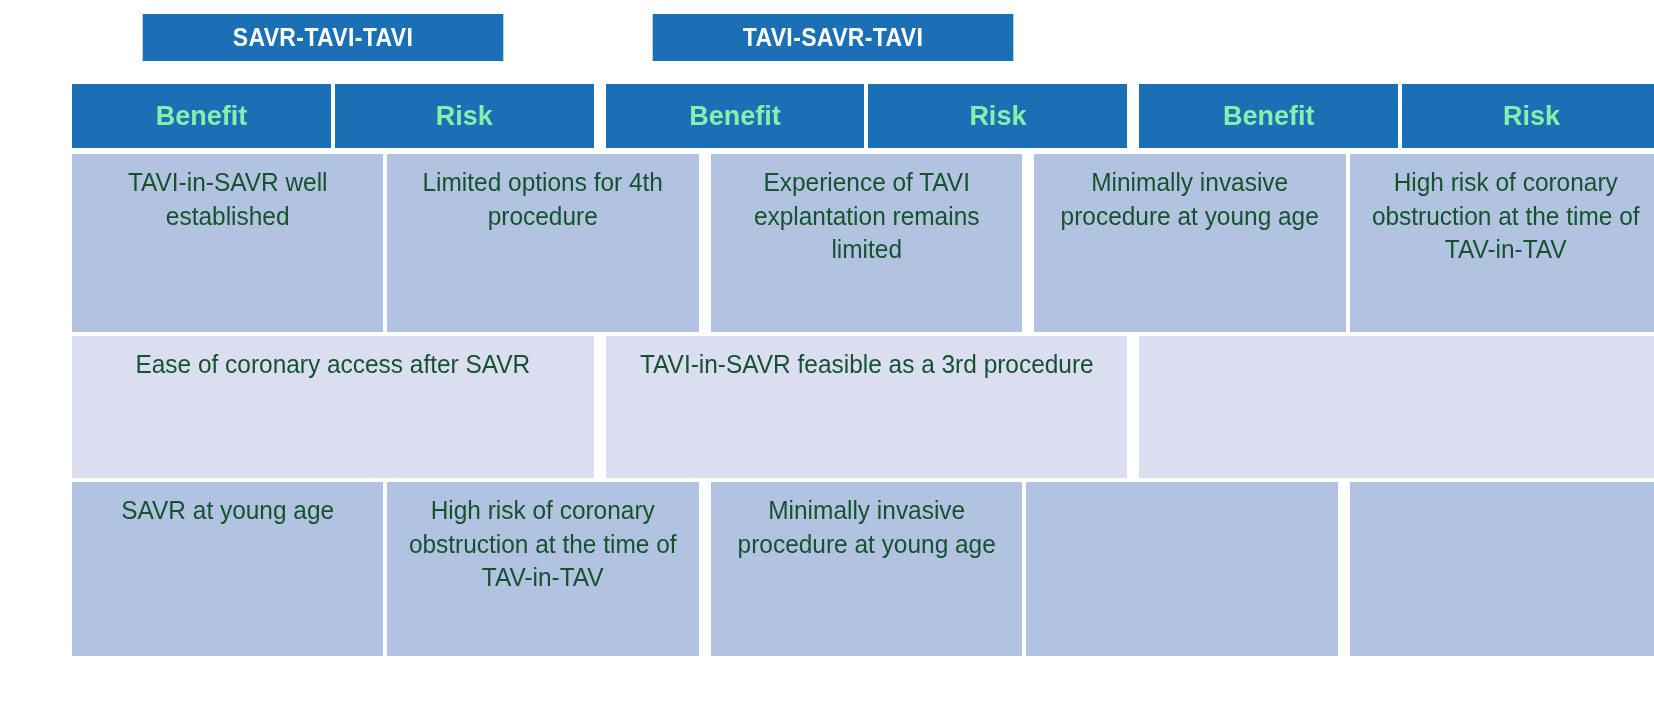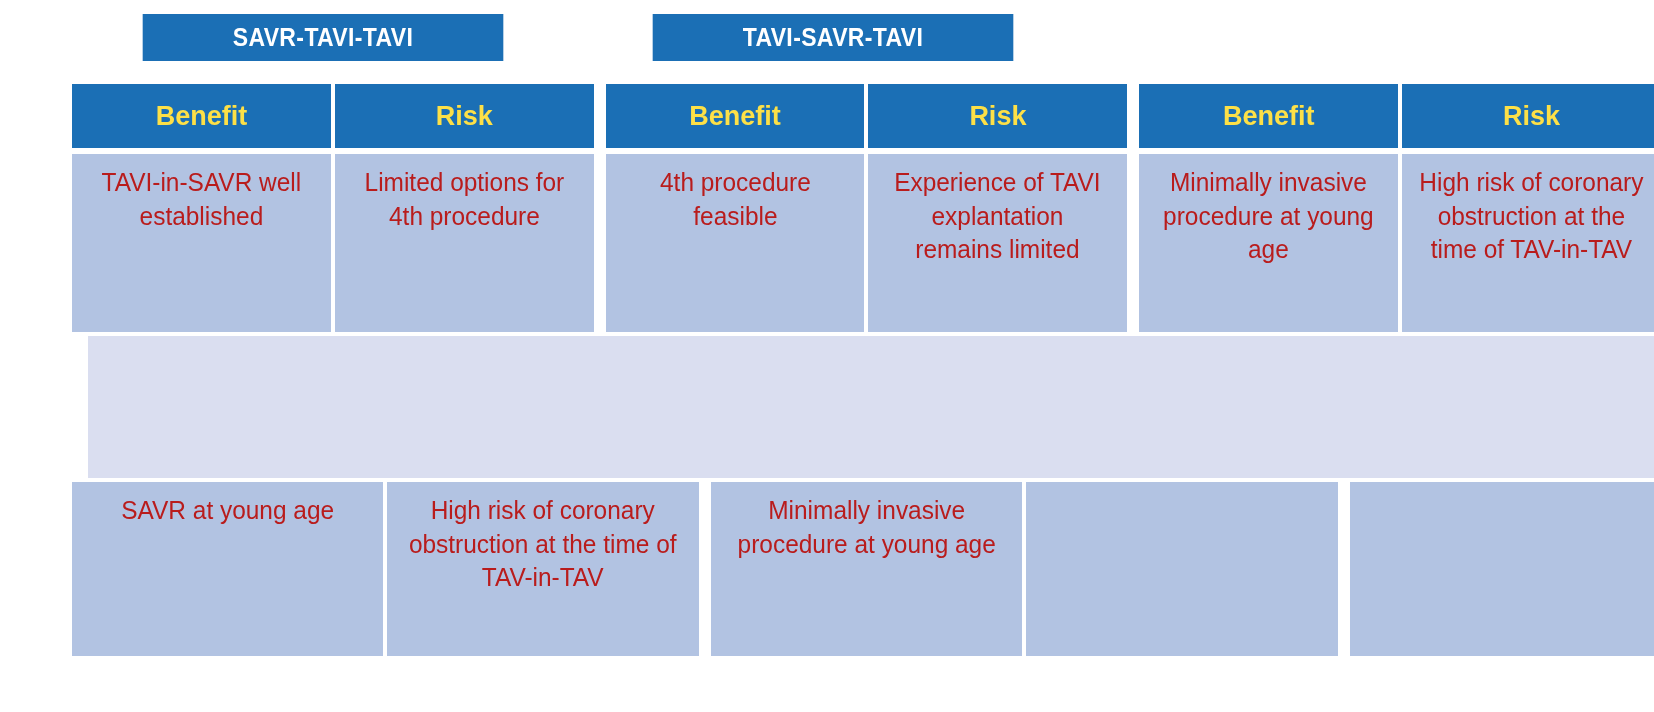--- a/index.html
+++ b/index.html
@@ -69,33 +69,33 @@
     flex: 0 0 8px;
     background: #ffffff;
   }
 
   .cell {
     flex: 1 1 0;
     min-width: 0;
     margin-right: 4px;
     padding: 12px 10px 10px 10px;
     text-align: center;
-    color: #b91c1c;
+    color: #14532d;
     font-size: 26px;
     line-height: 1.29;
     font-stretch: condensed;
     word-wrap: break-word;
   }
   .cell:last-child { margin-right: 0; }
 
   
   .row-head { height: 64px; margin-bottom: 6px; }
   .row-head .cell {
     background: #1b6fb5;
-    color: #fde047;
+    color: #86efac;
     font-weight: bold;
     font-size: 27px;
     display: flex;
     align-items: center;
     justify-content: center;
     padding: 8px;
   }
 
   
   .row-data { margin-bottom: 4px; }
@@ -160,36 +160,39 @@
 
     <div class="row row-data r1 shade-dark">
       <div class="cell">
         <span class="cell-text">TAVI-in-SAVR well established</span>
       </div>
       <div class="cell">
         <span class="cell-text">Limited options for 4th procedure</span>
       </div>
       <div class="gutter"></div>
       <div class="cell">
-        <span class="cell-text">4th procedure feasible</span>
-      </div>
-      <div class="cell">
         <span class="cell-text">Experience of TAVI explantation remains limited</span>
       </div>
       <div class="gutter"></div>
       <div class="cell">
         <span class="cell-text">Minimally invasive procedure at young age</span>
       </div>
       <div class="cell">
         <span class="cell-text">High risk of coronary obstruction at the time of TAV-in-TAV</span>
       </div>
     </div>
 
     <div class="row row-data r2 shade-light">
-      <div class="gutter"></div>
+      <div class="cell">
+        <span class="cell-text">Ease of coronary access after SAVR</span>
+      </div>
+      <div class="gutter"></div>
+      <div class="cell">
+        <span class="cell-text">TAVI-in-SAVR feasible as a 3rd procedure</span>
+      </div>
       <div class="gutter"></div>
       <div class="cell">
         <span class="cell-text"></span>
       </div>
     </div>
 
     <div class="row row-data r3 shade-dark">
       <div class="cell">
         <span class="cell-text">SAVR at young age</span>
       </div>

